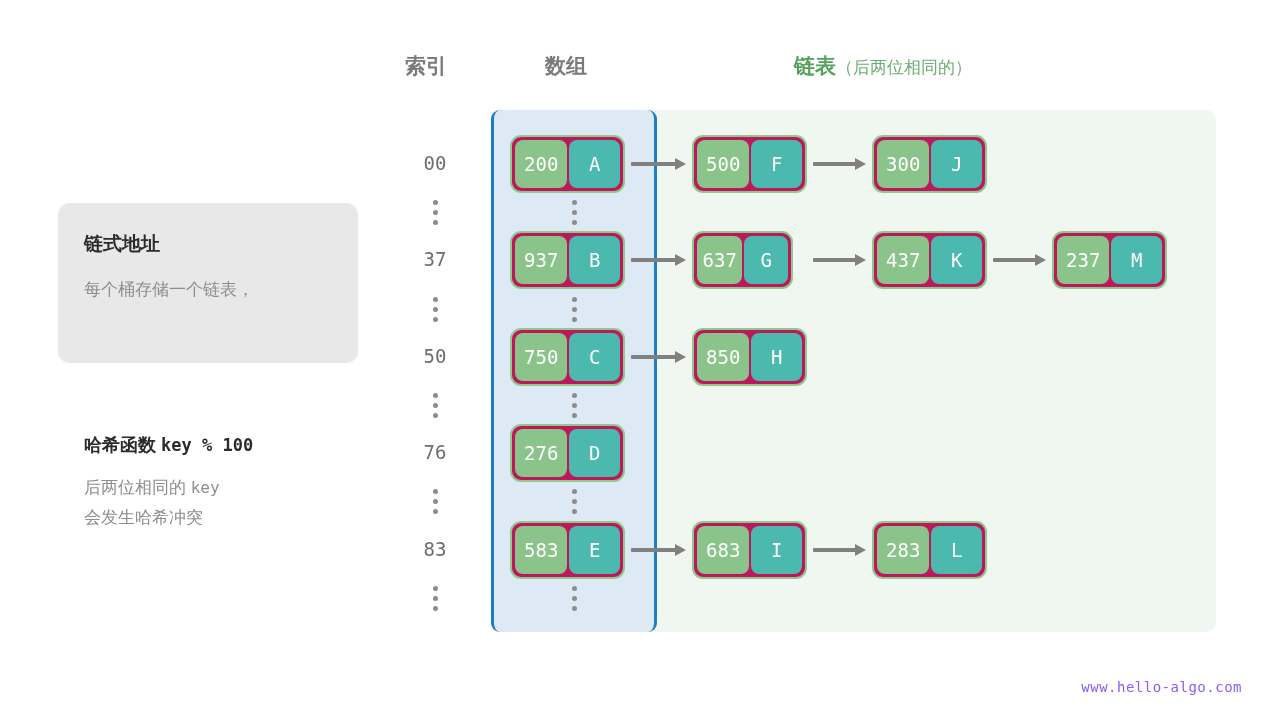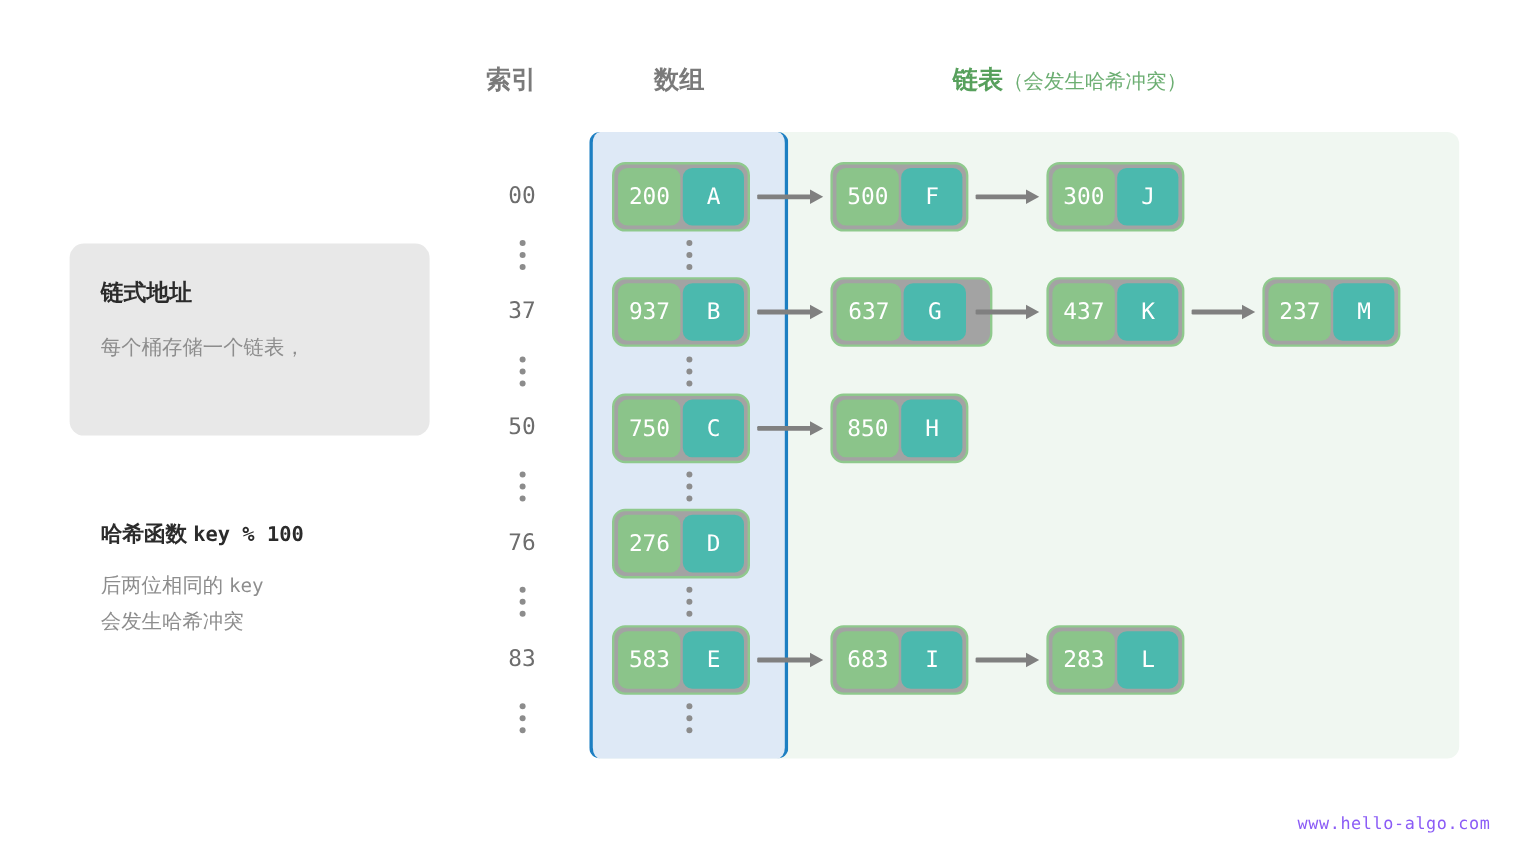--- a/index.html
+++ b/index.html
@@ -138,21 +138,21 @@
     border-radius: 50%;
     background: #8c8c8c;
   }
 
   
   .node {
     position: absolute;
     height: 58px;
     box-sizing: border-box;
     display: flex;
-    background: #a3a3a3;
+    background: #be185d;
     border: 2px solid #8fc98d;
     border-radius: 11px;
     padding: 3px;
     gap: 2px;
   }
   .node .key,
   .node .val {
     display: flex;
     align-items: center;
     justify-content: center;
@@ -205,21 +205,21 @@
     color: #8b5cf6;
     letter-spacing: 0.5px;
   }
 </style>
 </head>
 <body>
 
 <div class="hdr" id="hdr-index">索引</div>
 <div class="hdr" id="hdr-array">数组</div>
 <div class="hdr" id="hdr-list">
-  <span>链表</span><span class="sub">（会发生哈希冲突）</span>
+  <span>链表</span><span class="sub">（后两位相同的）</span>
 </div>
 
 <div id="info-card">
   <div class="card-title">链式地址</div>
   <div class="card-line">每个桶存储一个链表，</div>
 </div>
 
 <div id="hash-note">
   <div class="note-title">
     <span>哈希函数</span>
@@ -269,21 +269,21 @@
     </div>
     <div class="index-label" style="top: 248px;">37</div>
     <div class="node" style="left: 510px; top: 231px; width: 115px;">
       <div class="key">937</div>
       <div class="val">B</div>
     </div>
     <div class="arrow" style="left: 631px; top: 254px; width: 55px;">
       <div class="shaft" style="width: 46px;"></div>
       <div class="head" style="left: 44px;"></div>
     </div>
-    <div class="node" style="left: 692px; top: 231px; width: 135px;">
+    <div class="node" style="left: 692px; top: 231px; width: 101px;">
       <div class="key">637</div>
       <div class="val">G</div>
     </div>
     <div class="arrow" style="left: 813px; top: 254px; width: 53px;">
       <div class="shaft" style="width: 44px;"></div>
       <div class="head" style="left: 42px;"></div>
     </div>
     <div class="node" style="left: 872px; top: 231px; width: 115px;">
       <div class="key">437</div>
       <div class="val">K</div>

